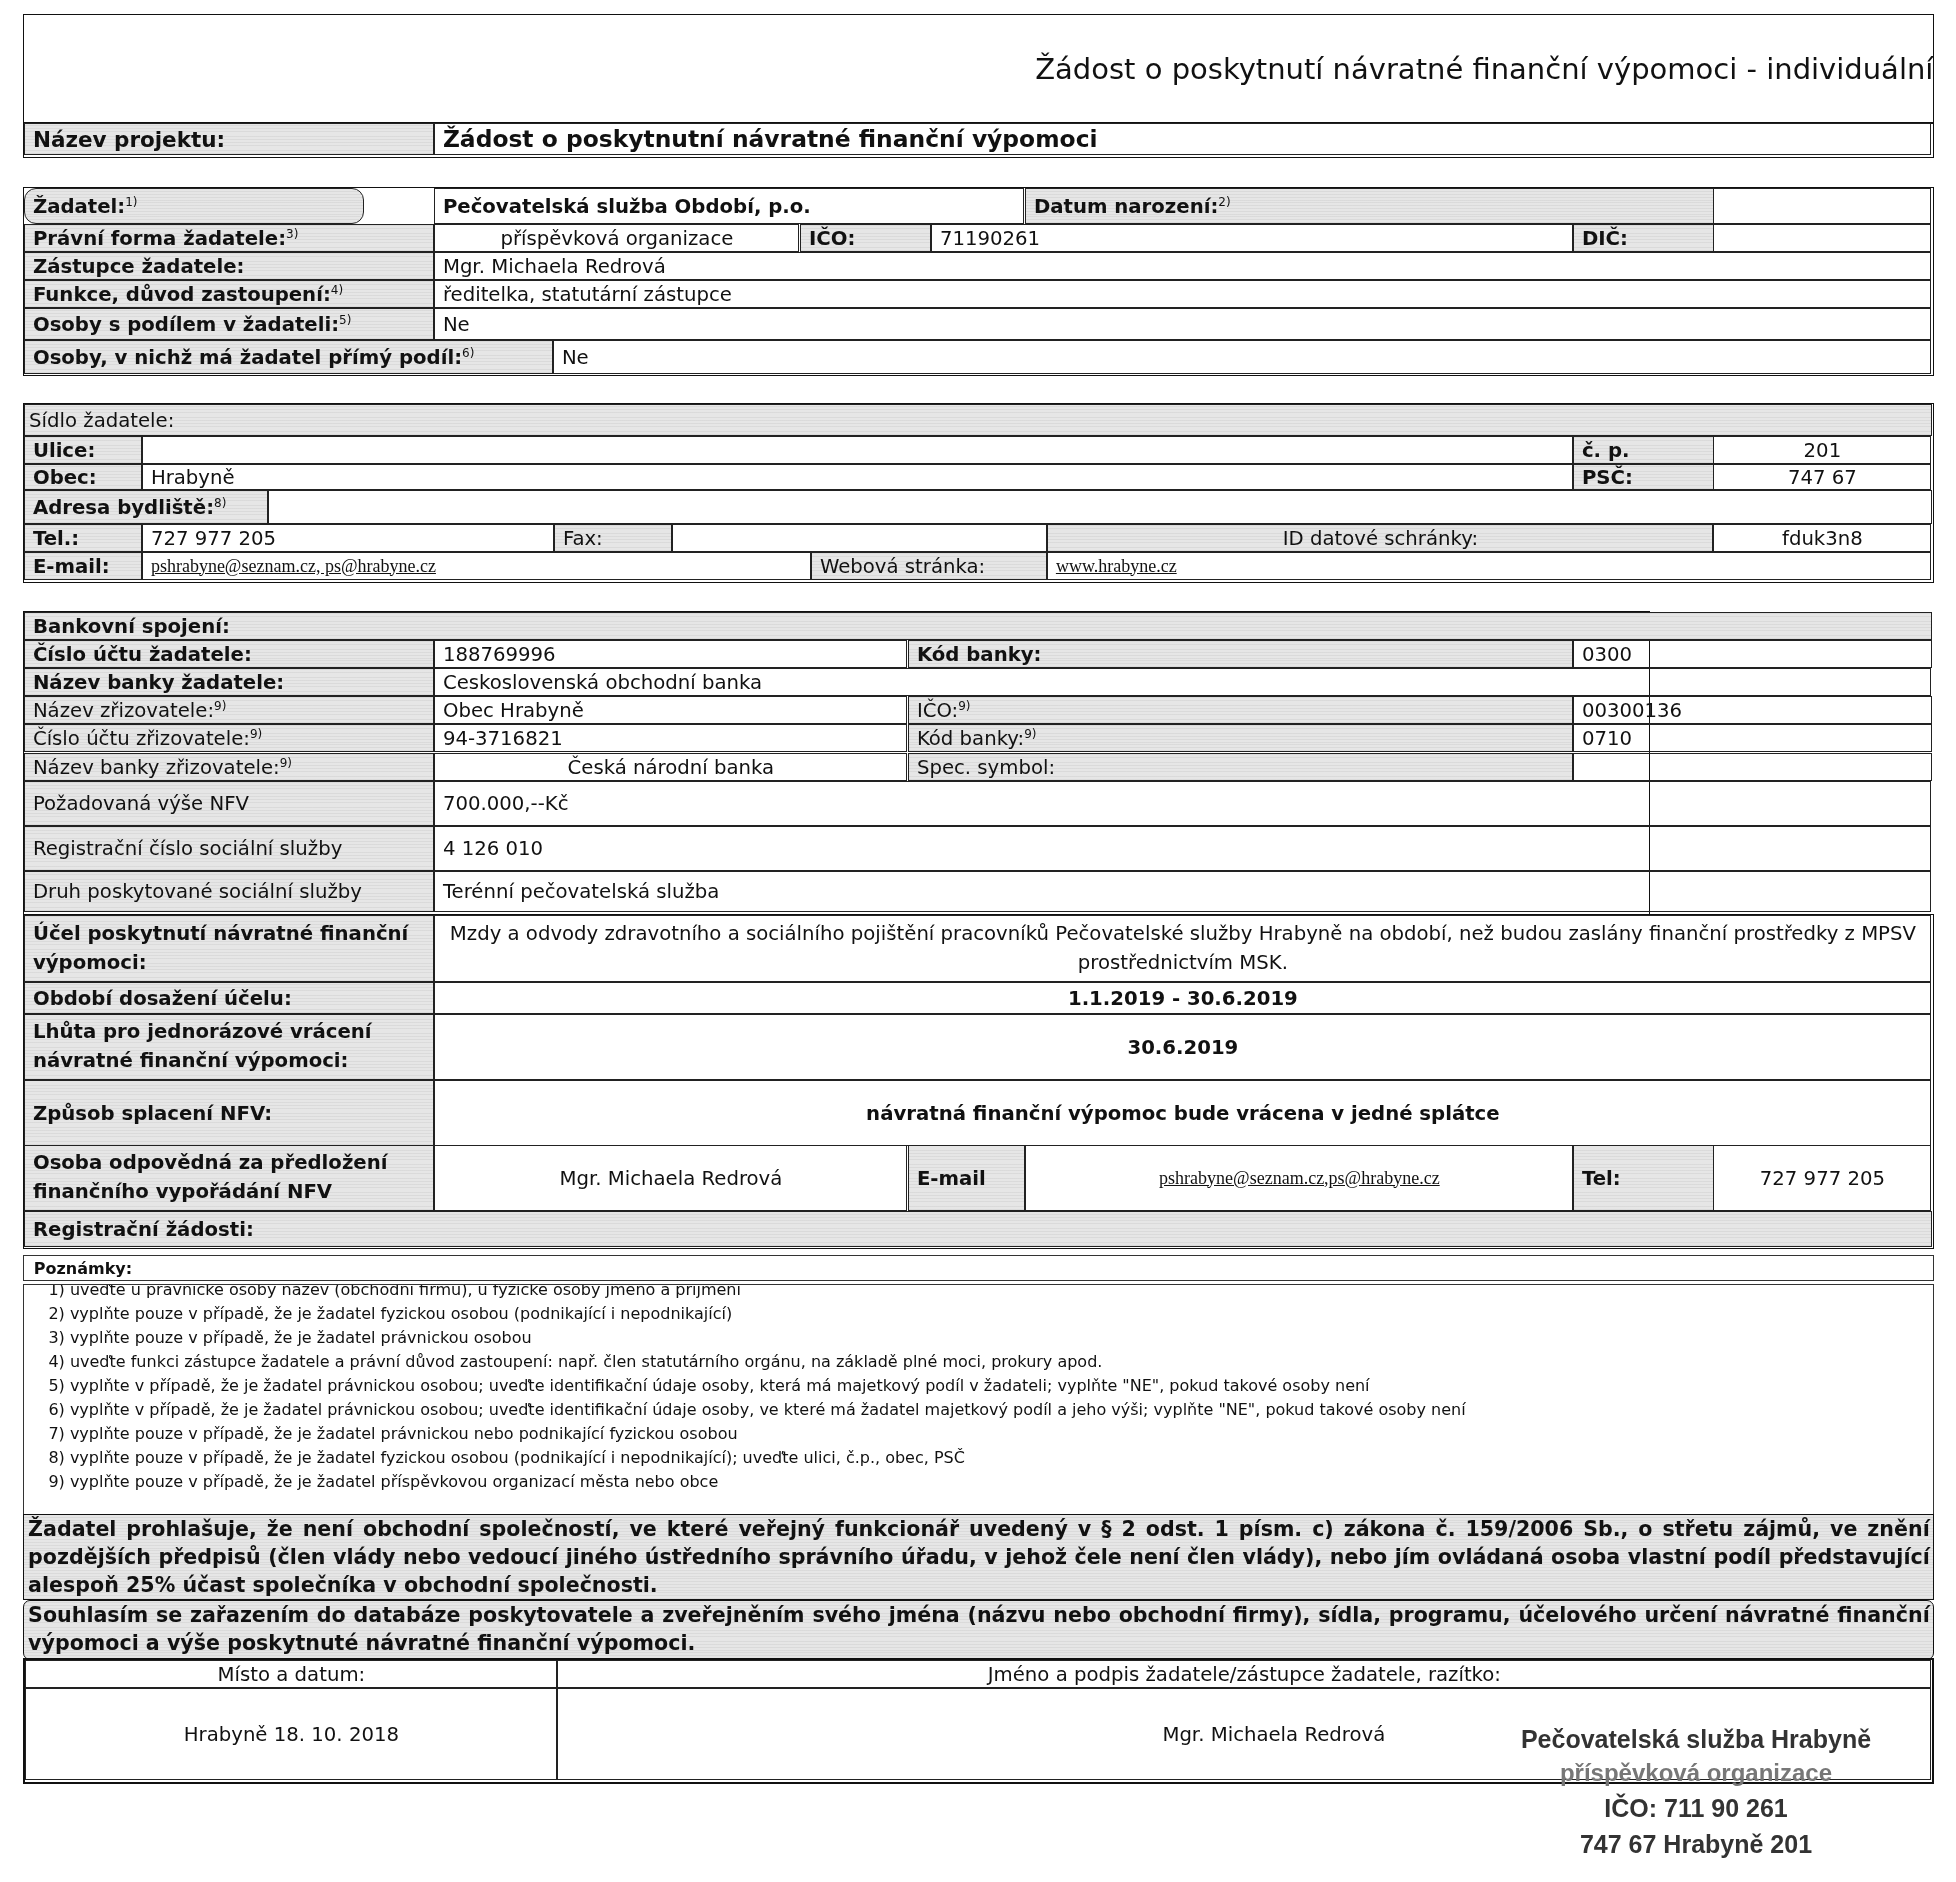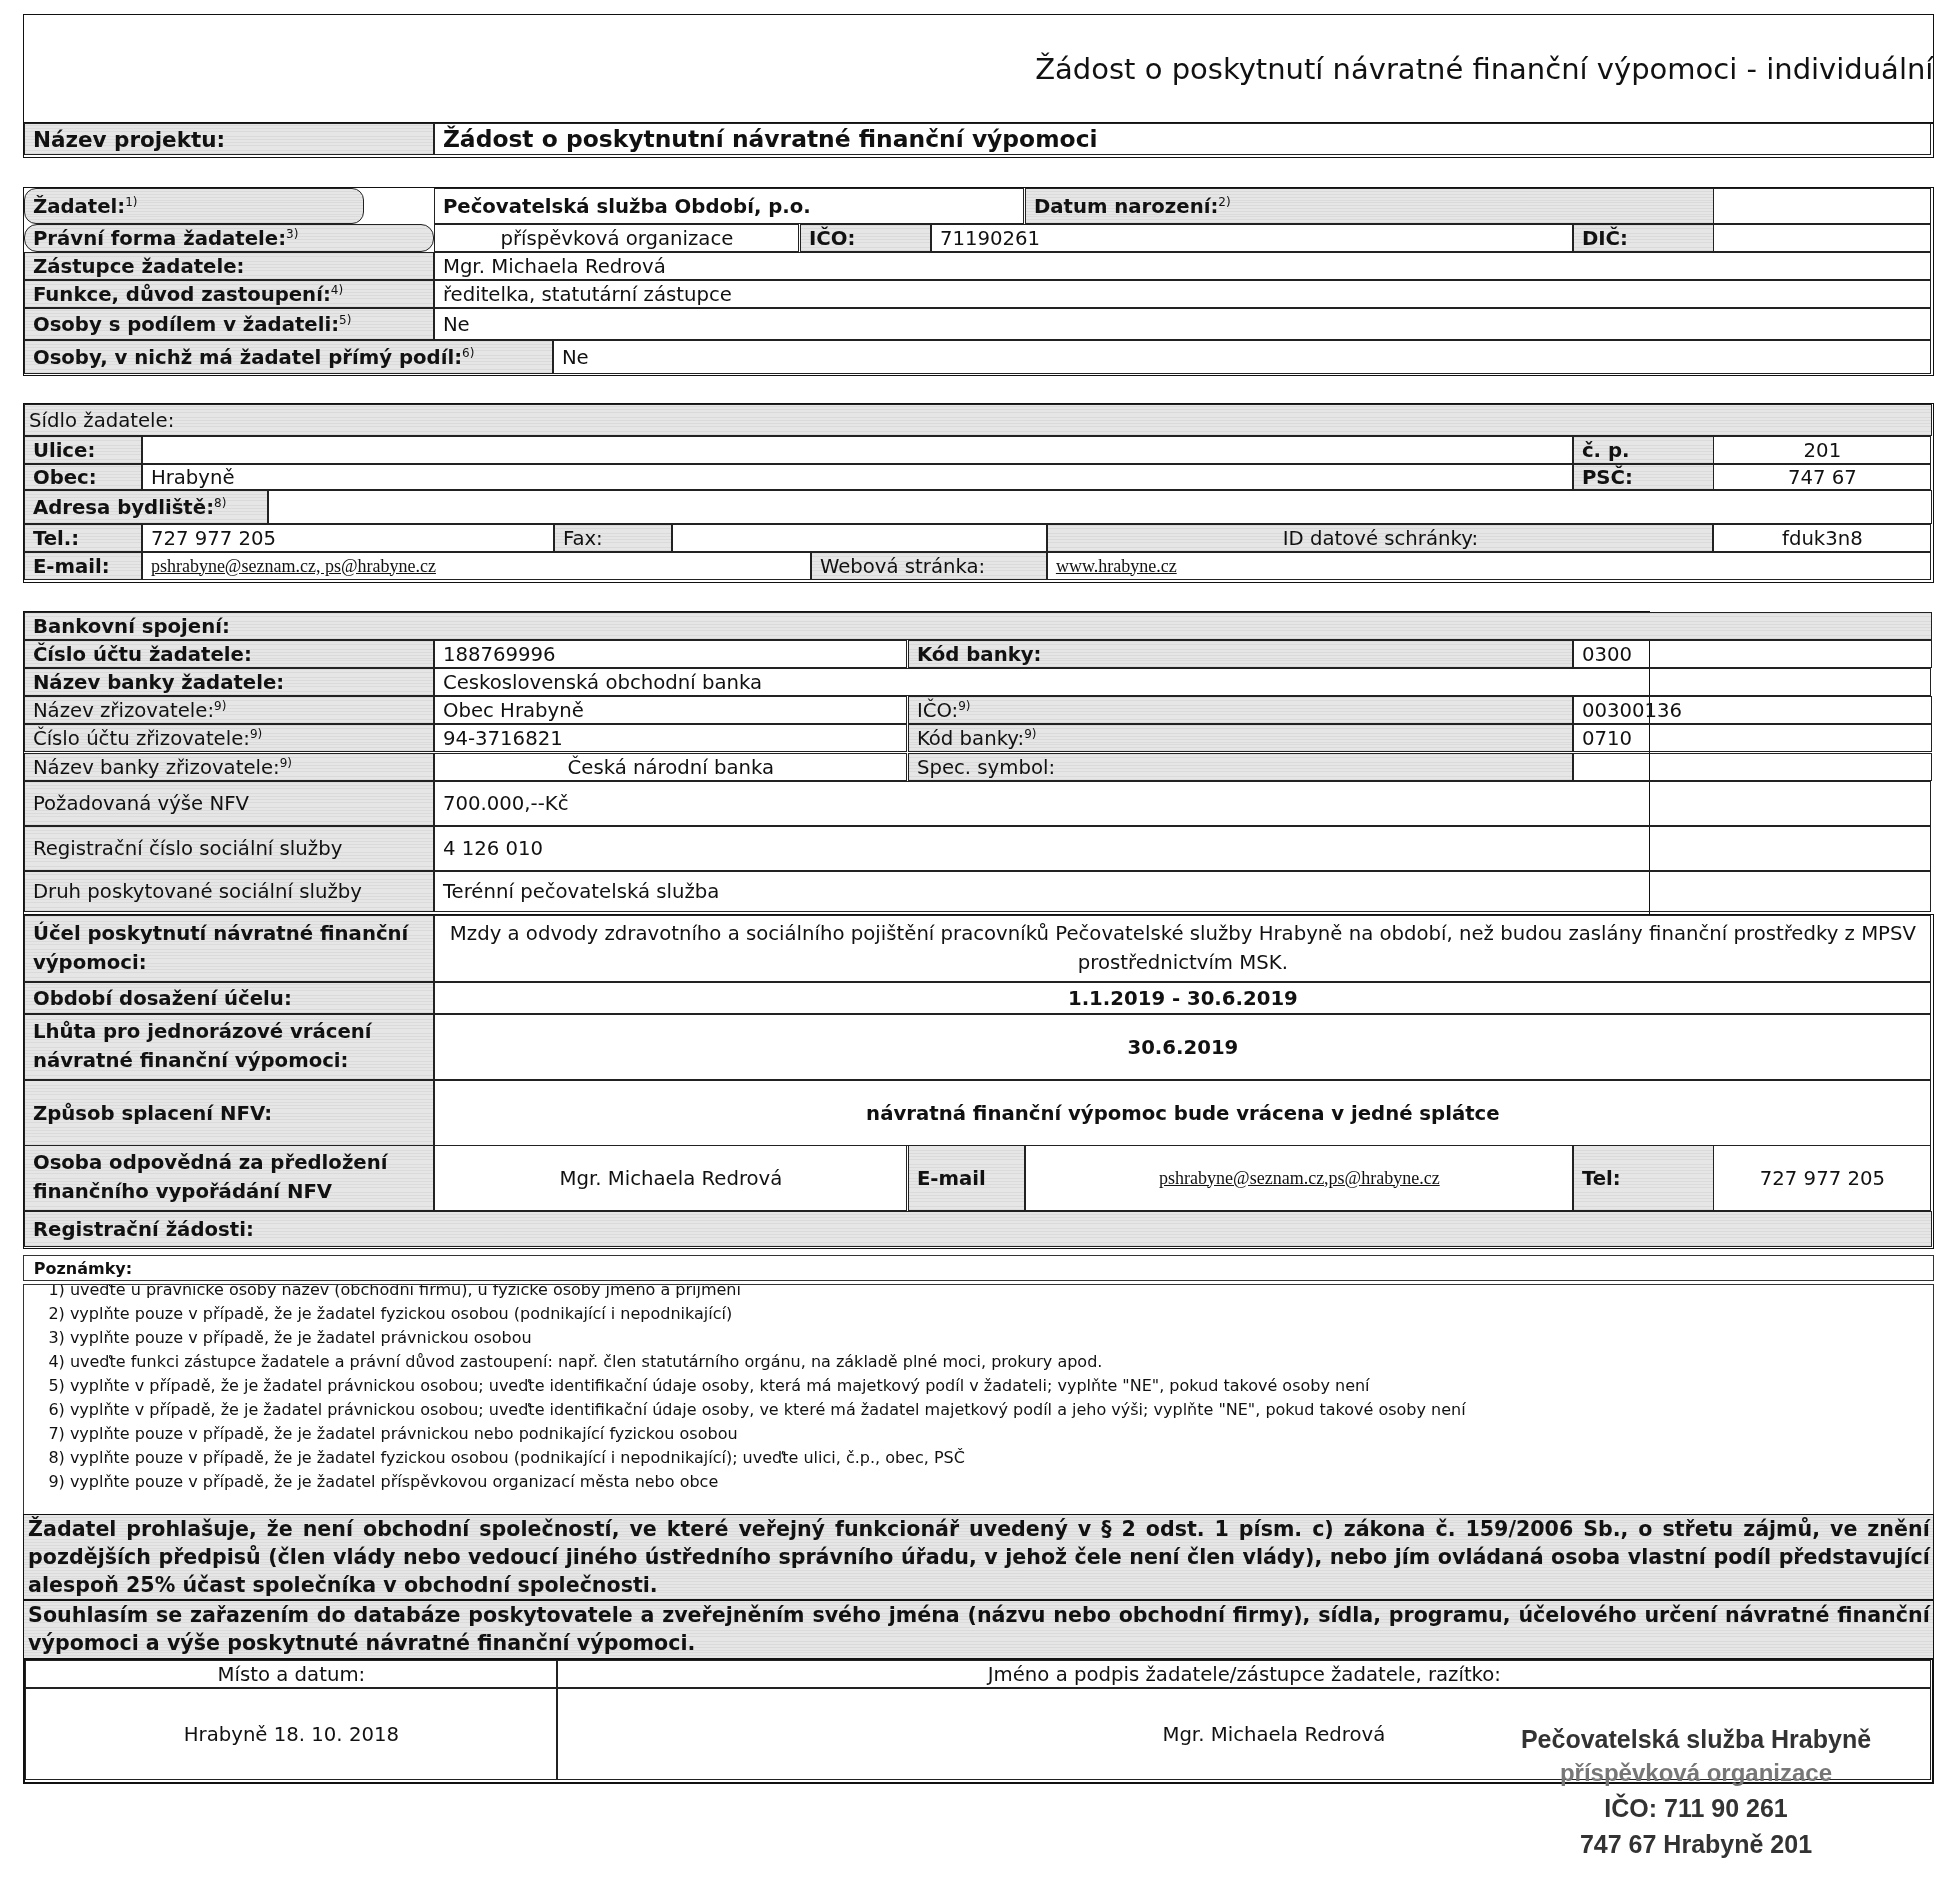--- a/index.html
+++ b/index.html
@@ -32,21 +32,21 @@
       <span>Žadatel:</span>
       <sup>1)</sup>
     </div>
   <div class="cell b" style="left:410px;top:0;width:590px;height:36px;">Pečovatelská služba Období, p.o.</div>
   <div class="cell grey b" style="left:1001px;top:0;width:689px;height:36px;">
       <span>Datum narození:</span>
       <sup>2)</sup>
     </div>
   <div class="cell" style="left:1689px;top:0;width:218px;height:36px;"></div>
 
-  <div class="cell grey b" style="left:0;top:36px;width:410px;height:28px;border-radius:13px;">
+  <div class="cell grey b" style="left:0;top:36px;width:410px;height:28px;">
       <span>Právní forma žadatele:</span>
       <sup>3)</sup>
     </div>
   <div class="cell c" style="left:410px;top:36px;width:365px;height:28px;">příspěvková organizace</div>
   <div class="cell grey b" style="left:776px;top:36px;width:131px;height:28px;">IČO:</div>
   <div class="cell" style="left:907px;top:36px;width:642px;height:28px;">71190261</div>
   <div class="cell grey b" style="left:1549px;top:36px;width:141px;height:28px;">DIČ:</div>
   <div class="cell" style="left:1689px;top:36px;width:218px;height:28px;"></div>
 
   <div class="cell grey b" style="left:0;top:64px;width:410px;height:28px;">Zástupce žadatele:</div>
@@ -187,21 +187,21 @@
   <div class="note">5) vyplňte v případě, že je žadatel právnickou osobou; uveďte identifikační údaje osoby, která má majetkový podíl v žadateli; vyplňte "NE", pokud takové osoby není</div>
   <div class="note">6) vyplňte v případě, že je žadatel právnickou osobou; uveďte identifikační údaje osoby, ve které má žadatel majetkový podíl a jeho výši; vyplňte "NE", pokud takové osoby není</div>
   <div class="note">7) vyplňte pouze v případě, že je žadatel právnickou nebo podnikající fyzickou osobou</div>
   <div class="note">8) vyplňte pouze v případě, že je žadatel fyzickou osobou (podnikající i nepodnikající); uveďte ulici, č.p., obec, PSČ</div>
   <div class="note">9) vyplňte pouze v případě, že je žadatel příspěvkovou organizací města nebo obce</div>
 </div>
 
 <div class="abs box grey" style="left:23.4px;top:1514px;width:1911px;height:86px;padding:0 3.7px;">
   <div class="b" style="font-size:20.6px;line-height:28px;text-align:justify;">Žadatel prohlašuje, že není obchodní společností, ve které veřejný funkcionář uvedený v § 2 odst. 1 písm. c) zákona č. 159/2006 Sb., o střetu zájmů, ve znění pozdějších předpisů (člen vlády nebo vedoucí jiného ústředního správního úřadu, v jehož čele není člen vlády), nebo jím ovládaná osoba vlastní podíl představující alespoň 25% účast společníka v obchodní společnosti.</div>
 </div>
-<div class="abs box grey" style="left:23.4px;top:1600px;width:1911px;height:60px;padding:0 3.7px;">
+<div class="abs box grey" style="left:23.4px;top:1600px;width:1911px;height:60px;padding:0 3.7px;border-radius:7px;">
   <div class="b" style="font-size:20.6px;line-height:28px;text-align:justify;">Souhlasím se zařazením do databáze poskytovatele a zveřejněním svého jména (názvu nebo obchodní  firmy), sídla, programu, účelového určení návratné finanční výpomoci a výše poskytnuté návratné finanční výpomoci.</div>
 </div>
 
 <div class="abs box" style="left:23.4px;top:1658px;width:1911px;height:126px;border-width:2.8px;">
   <div class="cell c" style="left:0;top:0;width:532px;height:28px;">Místo a datum:</div>
   <div class="cell c" style="left:532px;top:0;width:1374px;height:28px;">Jméno a podpis žadatele/zástupce žadatele, razítko:</div>
   <div class="cell c" style="left:0;top:28px;width:532px;height:92px;">Hrabyně 18. 10. 2018</div>
   <div class="cell" style="left:532px;top:28px;width:1374px;height:92px;align-items:flex-start;">
     <span style="position:absolute;left:604px;top:34px;">Mgr. Michaela Redrová</span>
   </div>

